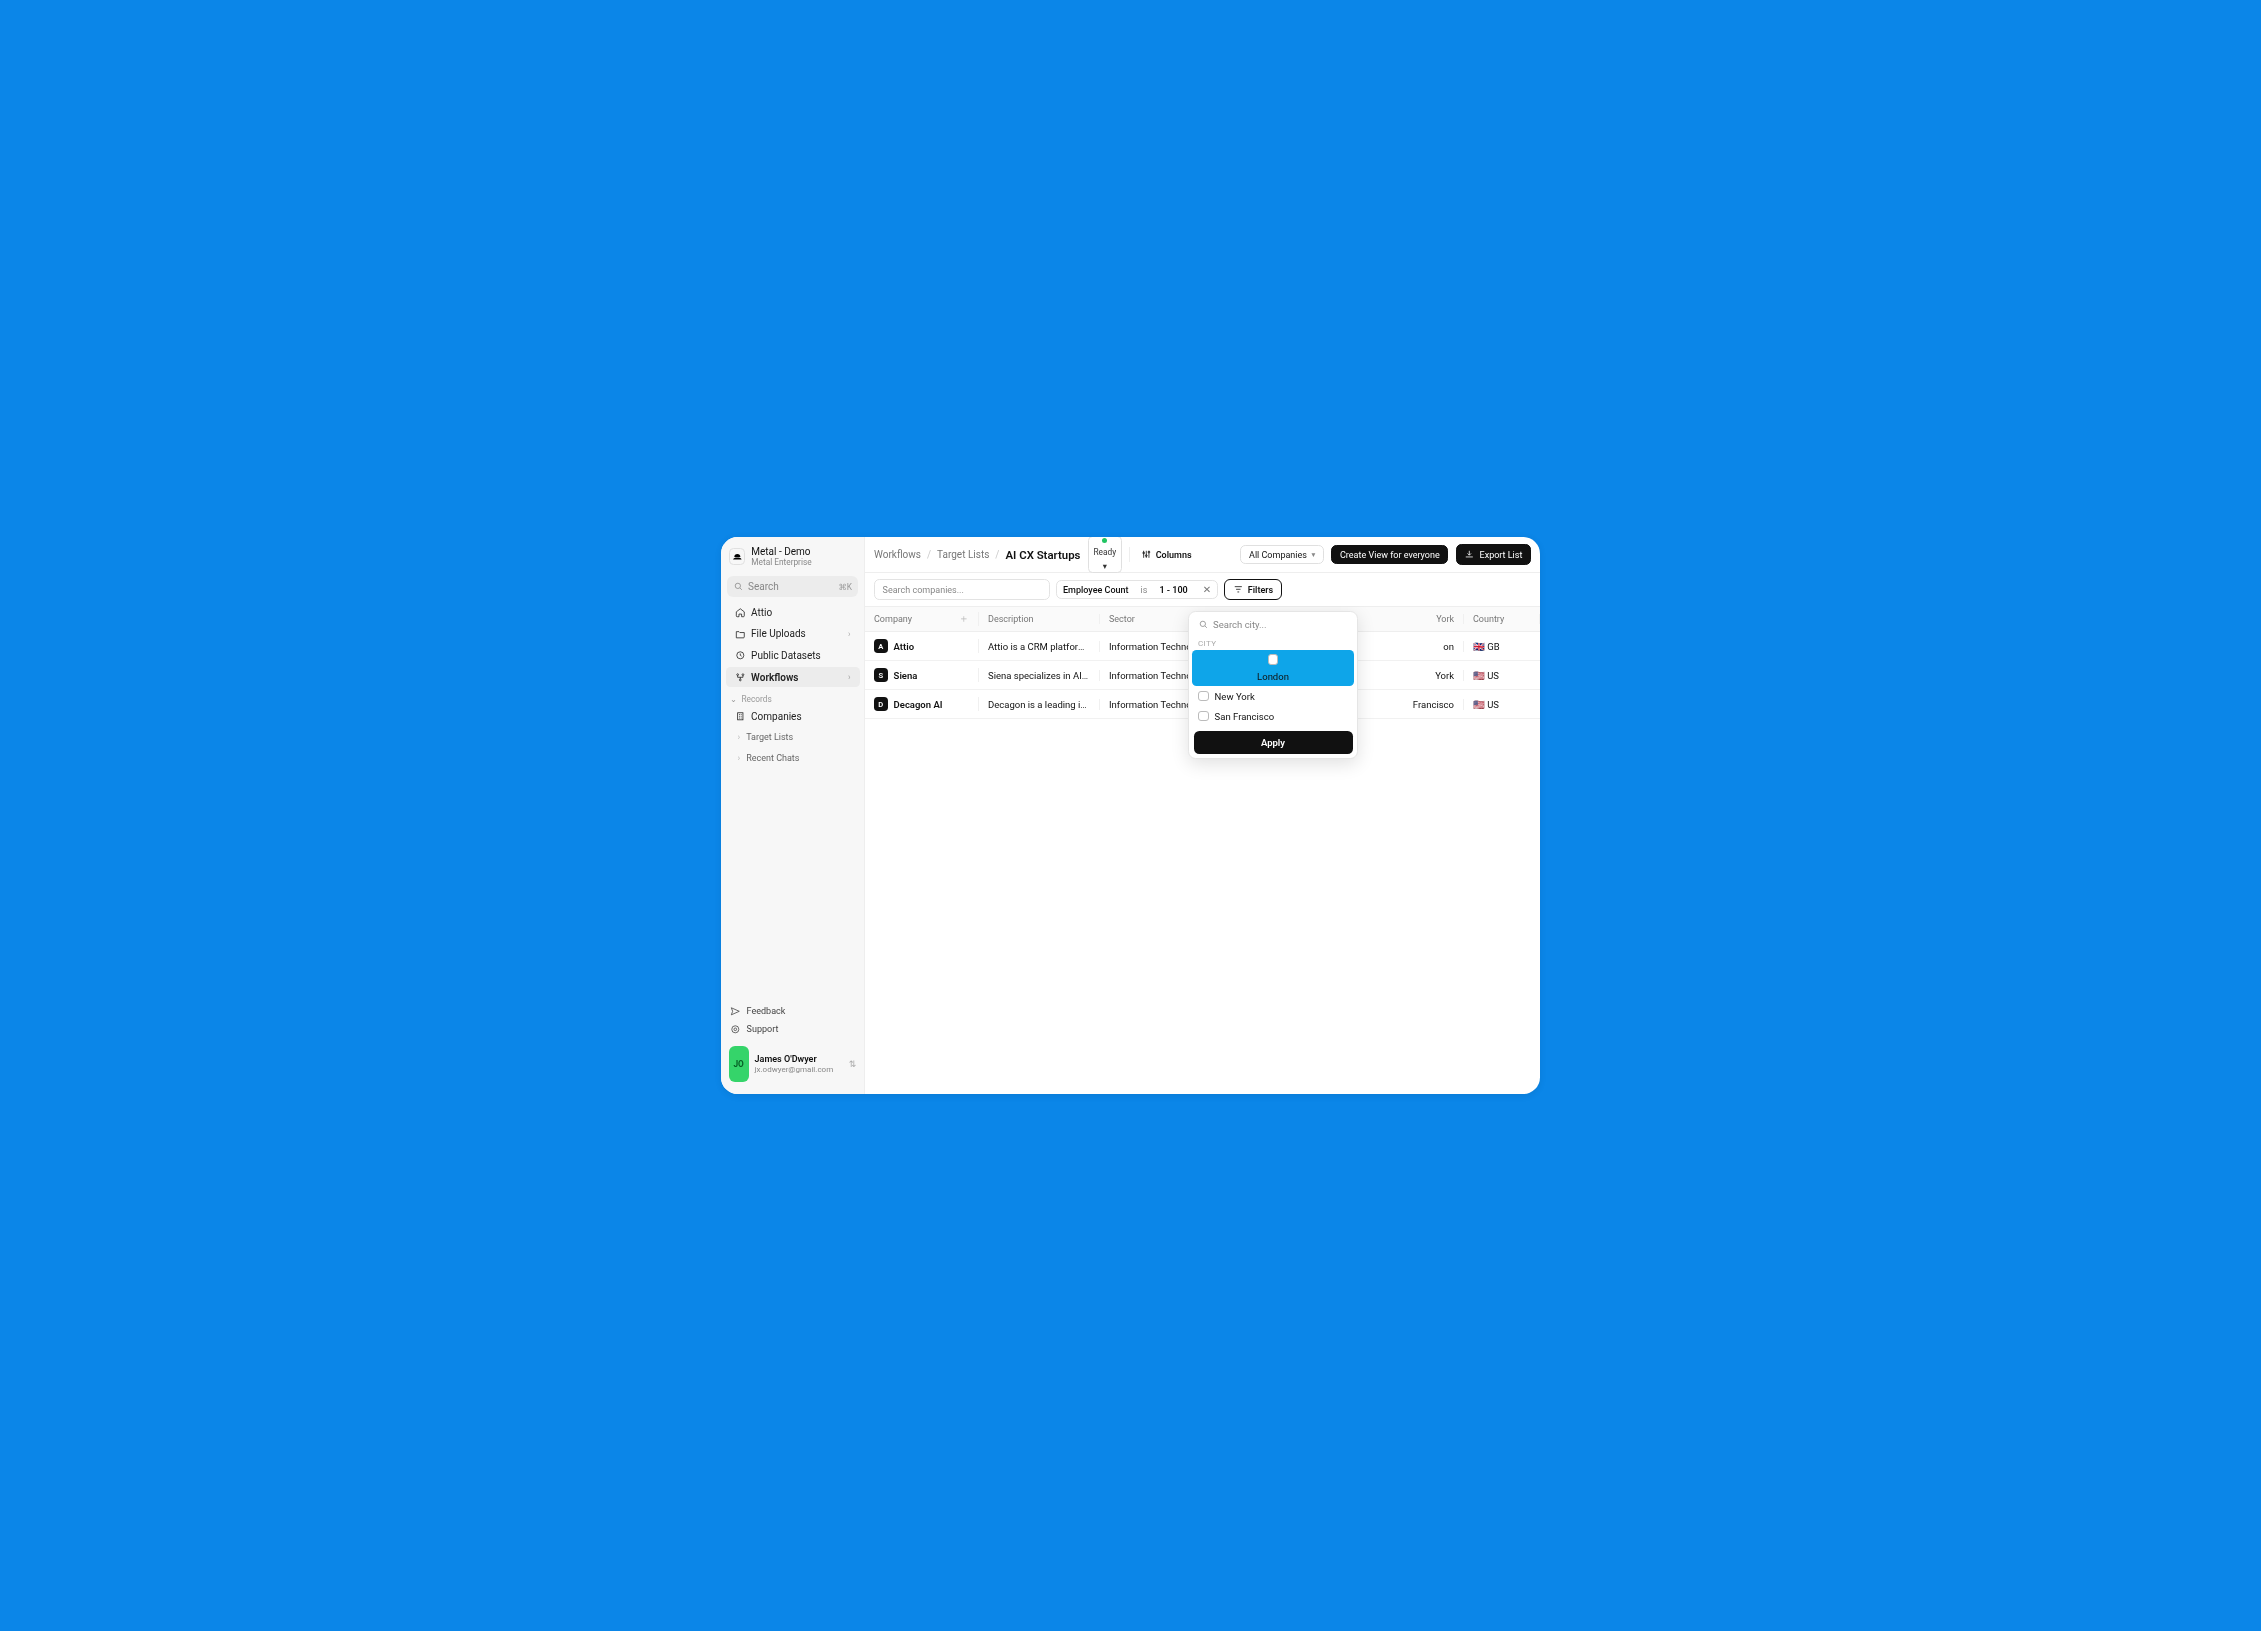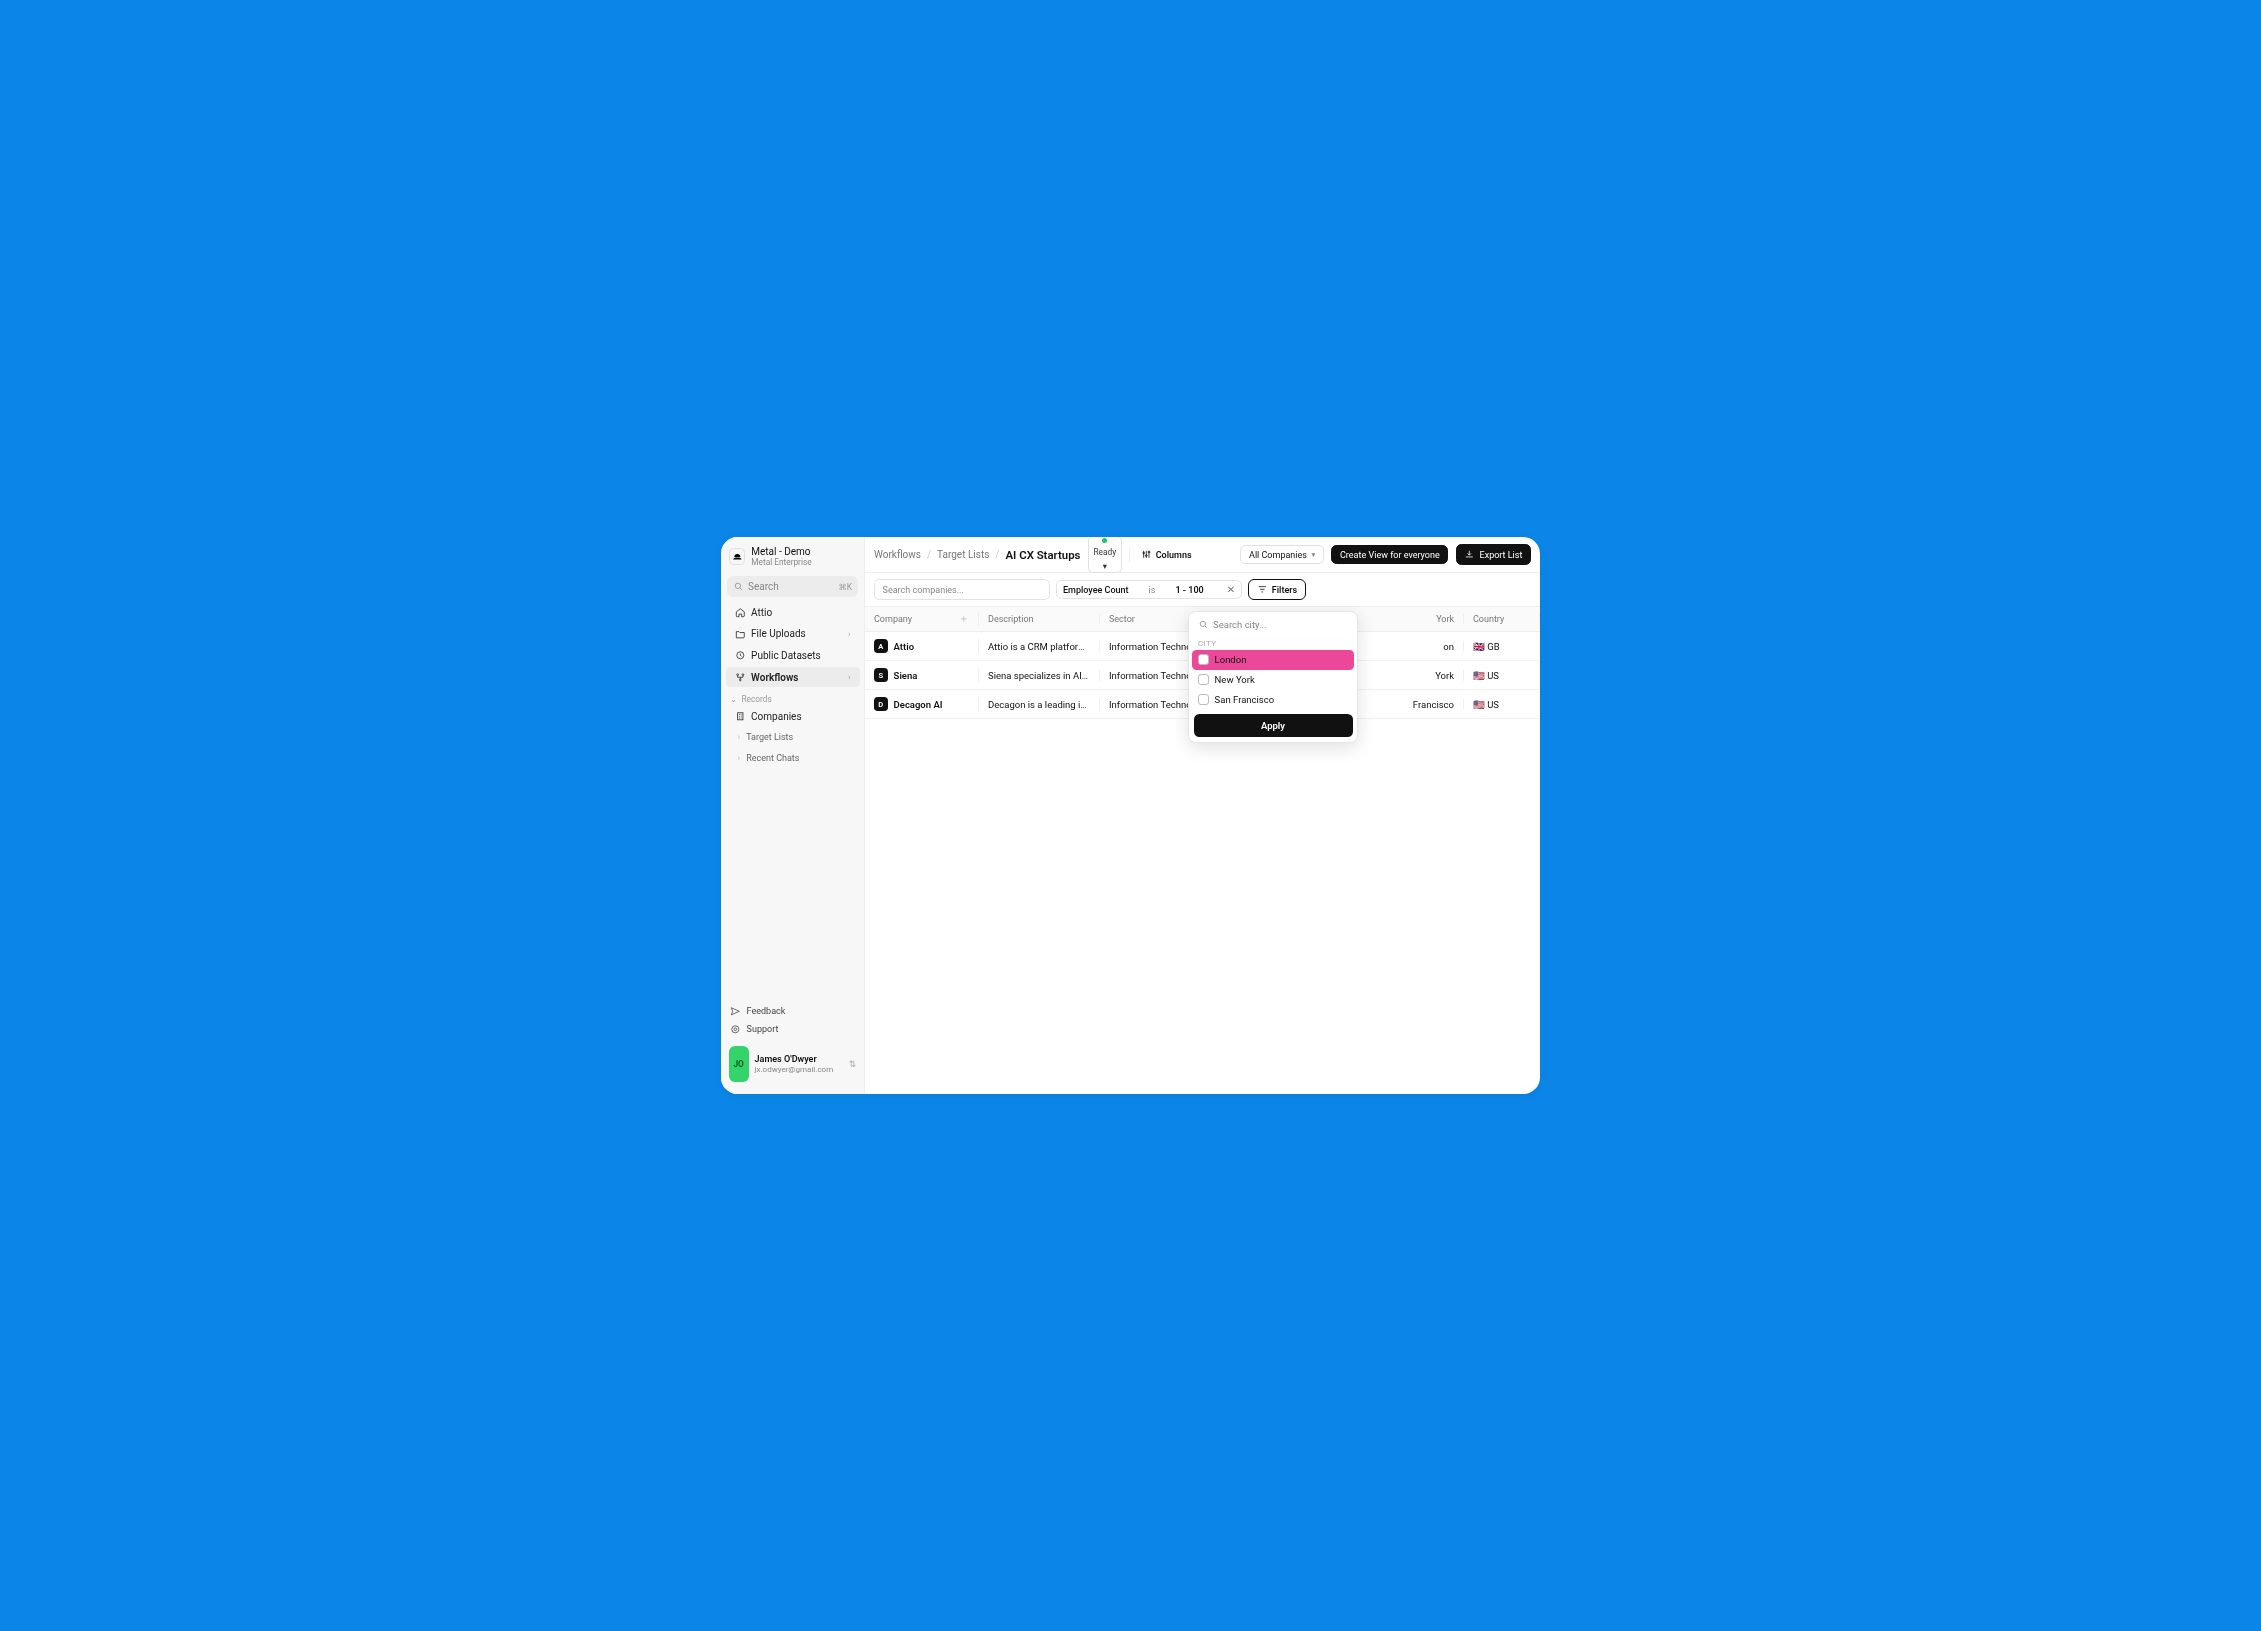--- a/index.html
+++ b/index.html
@@ -136,21 +136,21 @@
     position: relative;
   }
   .search-input {
     width: 176px; height: 21px;
     border: 0.8px solid #e3e3e3; border-radius: 5.3px;
     padding: 0 7.6px; font-size: 9px; color: #888;
     display: flex; align-items: center;
     background: #fff;
   }
   .chip {
-    display: inline-flex; align-items: center; gap: 20px;
+    display: inline-flex; align-items: center; gap: 12px;
     border: 0.8px solid #e3e3e3; border-radius: 5.3px;
     padding: 3px 6px; font-size: 9px;
     background: #fff;
   }
   .chip .sub { color: #888; }
   .chip .x { color: #777; cursor: pointer; padding-left: 3px; font-size: 10px; }
   .filters-btn {
     display: inline-flex; align-items: center; gap: 4.5px;
     border: 1.2px solid #111; border-radius: 6px;
     padding: 3.8px 7.6px; font-size: 9px; font-weight: 600;
@@ -201,21 +201,21 @@
   .pop-label {
     font-size: 8px; color: #aaa; letter-spacing: 0.4px;
     padding: 4.5px 6px 1.5px 6px;
   }
   .pop-item {
     display: flex; align-items: center; gap: 6px;
     padding: 4.5px 6px; border-radius: 4.5px;
     font-size: 9.5px;
     cursor: pointer;
   }
-  .pop-item.hover { background: #ec4899; }
+  .pop-item.hover { background: #0ea5e9; flex-direction: column; }
   .checkbox {
     width: 10.6px; height: 10.6px; border: 1px solid #bbb; border-radius: 3px; background: #fff;
   }
   .apply-btn {
     margin: 4.5px 1.5px 1.5px 1.5px;
     background: #111; color: #fff;
     border-radius: 5.3px;
     height: 23px;
     display: flex; align-items: center; justify-content: center;
     font-size: 9.5px; font-weight: 600;

